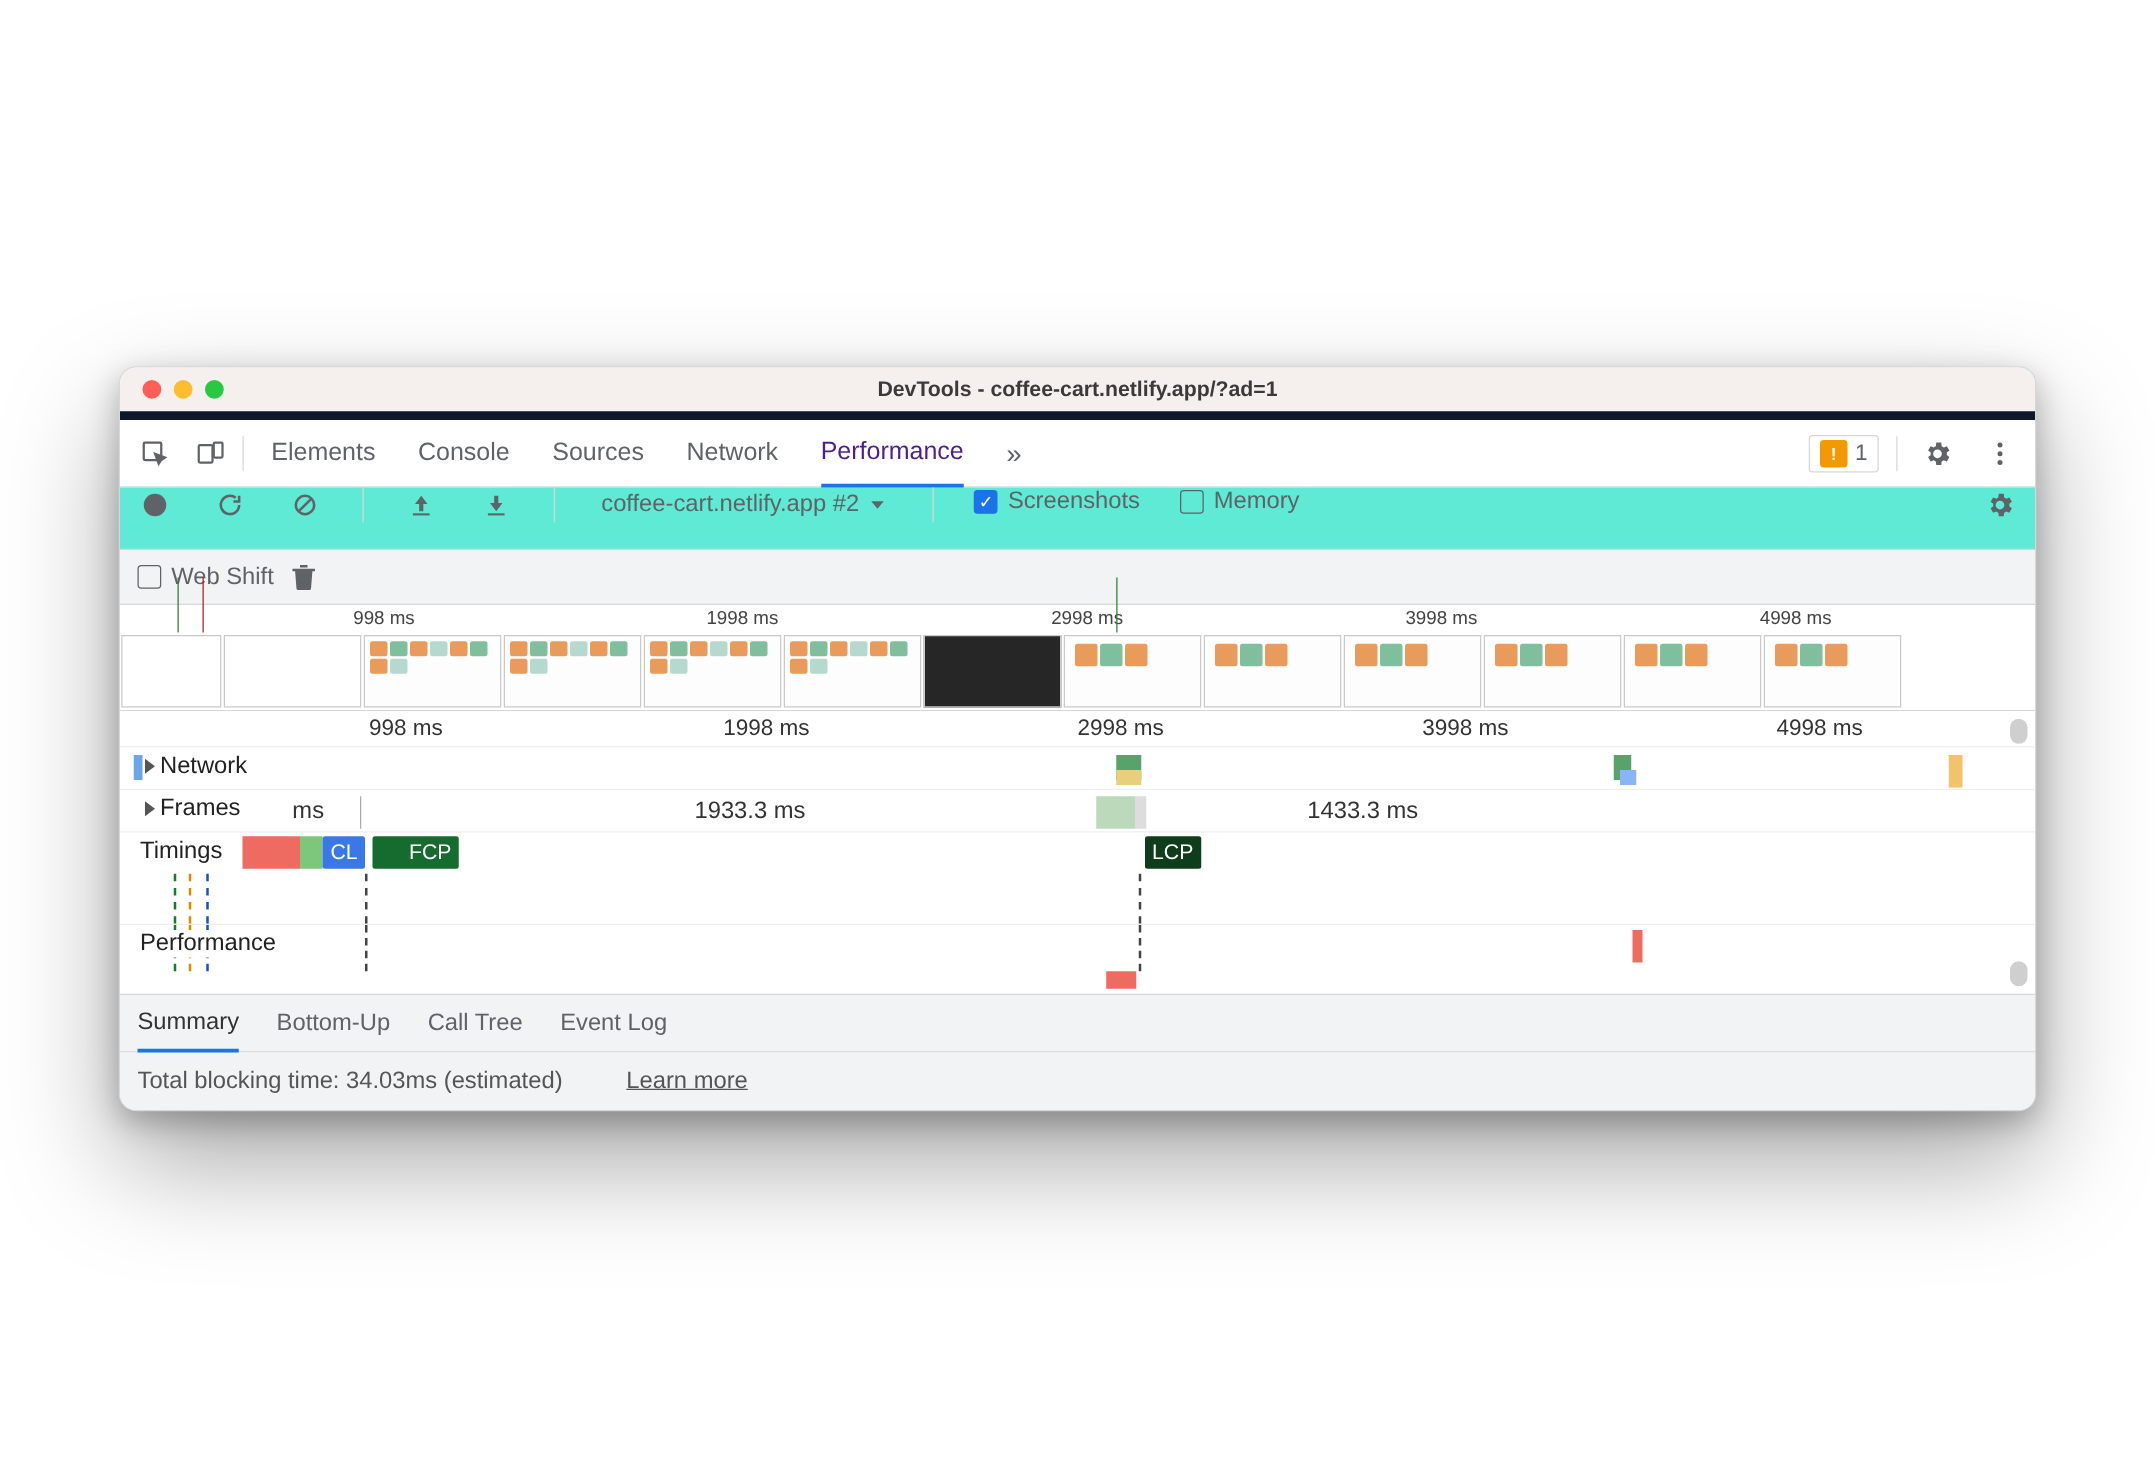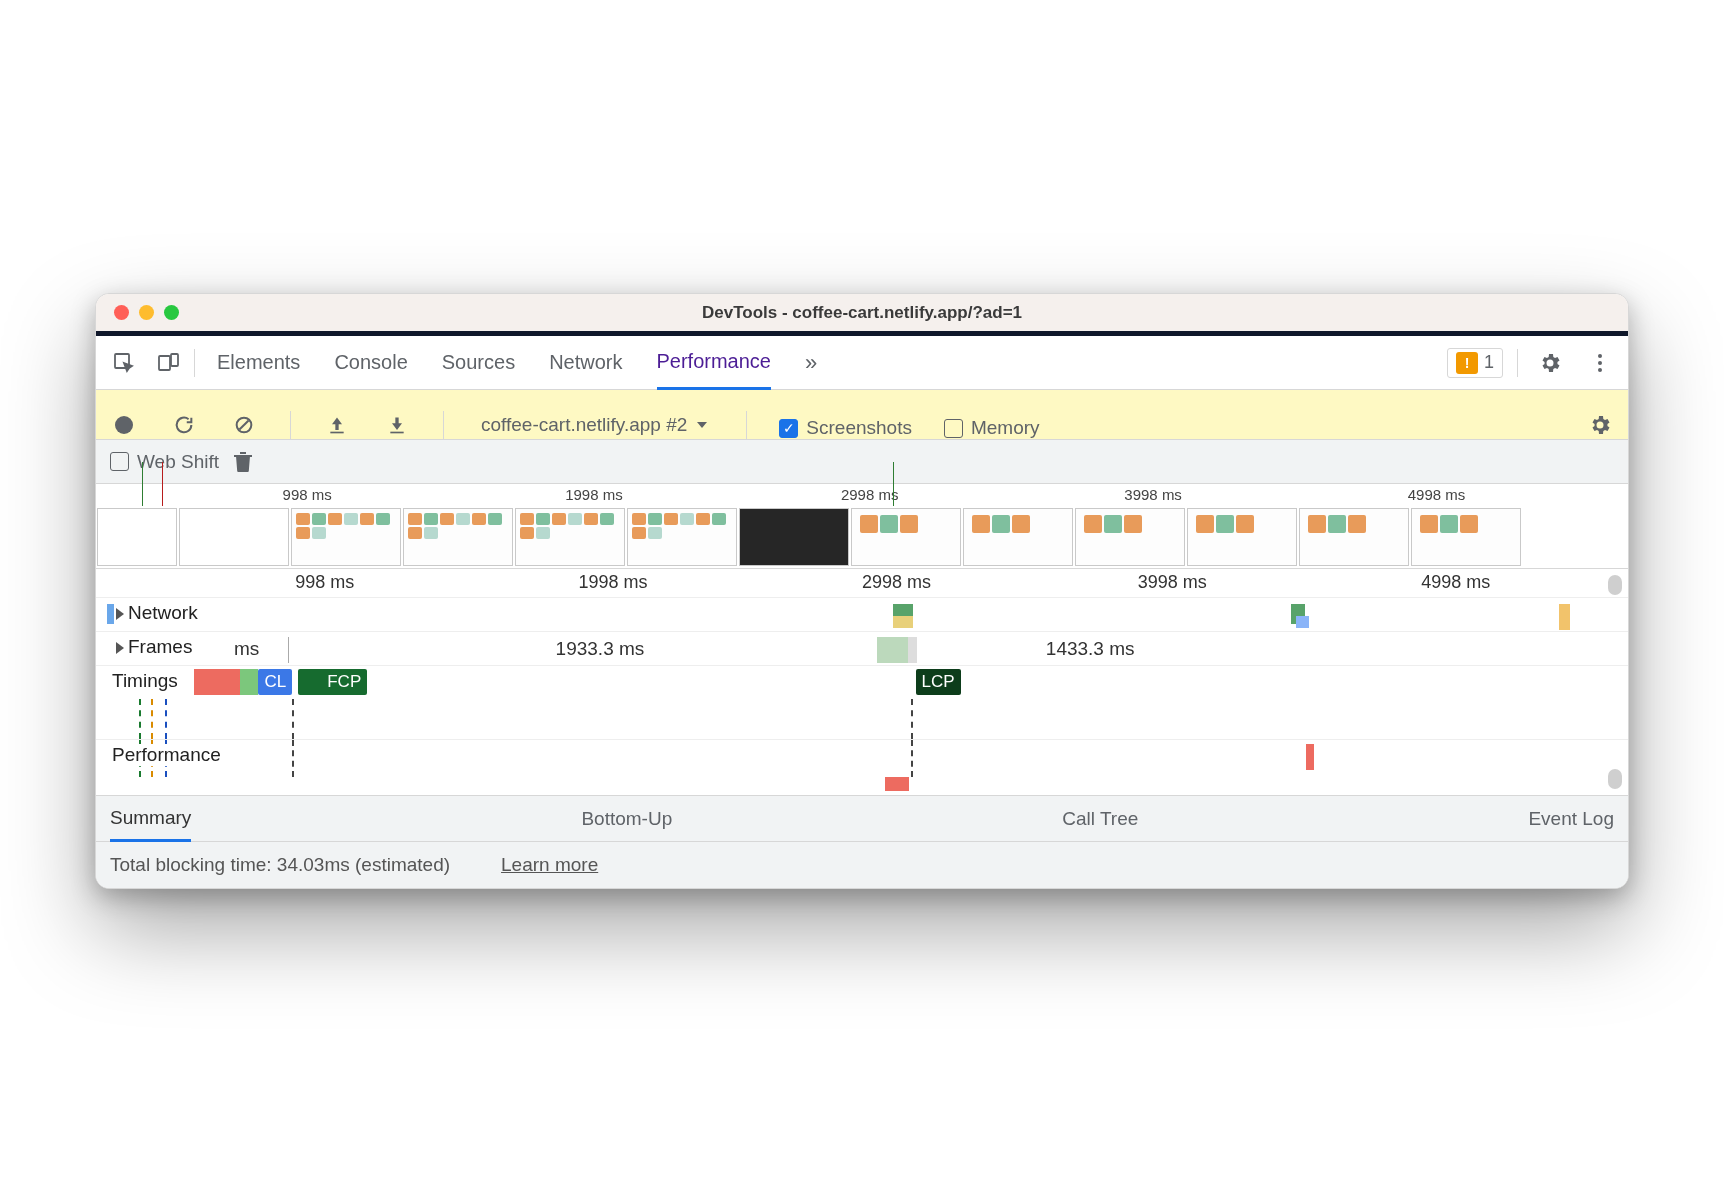--- a/index.html
+++ b/index.html
@@ -11,21 +11,21 @@
     overflow: hidden;
     box-shadow: 0 40px 90px rgba(0,0,0,.35), 0 8px 24px rgba(0,0,0,.25);
     border:1px solid #d7d7d7;
     margin: 60px auto;
   }
   .titlebar {
     height: 42px;
     background: #f5f0ed;
     display:flex; align-items:center;
     padding: 0 18px;
-    border-bottom:5px solid #0f172a;
+    border-bottom:7px solid #0f172a;
     position:relative;
   }
   .traffic { display:flex; gap:10px; }
   .tl { width:15px; height:15px; border-radius:50%; }
   .tl.red{background:#ff5f57;} .tl.yellow{background:#febc2e;} .tl.green{background:#28c840;}
   .title { position:absolute; left:0; right:0; text-align:center; font-size:17px; font-weight:600; color:#3a3a3a; }
 
   .tabbar {
     display:flex; align-items:center; height:54px;
     border-bottom:1px solid #d7d7d7;
@@ -35,22 +35,22 @@
   .tabbar .ico { width:36px; height:36px; display:flex; align-items:center; justify-content:center; color:#5f6368; }
   .tabs { display:flex; gap: 34px; margin-left: 14px; font-size:20px; color:#5f6368; align-items:center; height:100%; }
   .tab { height:100%; display:flex; align-items:center; cursor:pointer; }
   .tab.active { color:#4c1d95; border-bottom:3px solid #1a73e8; margin-bottom:-1px; }
   .tabbar .rhs { margin-left:auto; display:flex; align-items:center; gap:14px; }
   .issue-badge { background:#f29900; color:#fff; border-radius:3px; width:22px; height:22px; display:flex;align-items:center;justify-content:center; font-size:14px; font-weight:700;}
   .issue-wrap{ display:flex; align-items:center; gap:6px; border:1px solid #d7d7d7; padding:3px 8px; border-radius:3px; color:#5f6368; font-size:18px;}
   .vdiv{ width:1px; height:28px; background:#d7d7d7; }
 
   .toolbar {
-    display:flex; align-items:flex-end; height:50px;
-    background:#fef9c3; border-bottom:1px solid #d7d7d7;
+    display:flex; align-items:flex-start; height:50px;
+    background:#5eead4; border-bottom:1px solid #d7d7d7;
     padding:0 14px; gap:32px; color:#5f6368; font-size:19px;
   }
   .toolbar .ico { width:28px; height:28px; display:flex;align-items:center;justify-content:center; }
   .record-dot{ width:18px;height:18px;border-radius:50%;background:#5f6368; }
   .sel { display:flex; align-items:center; gap:8px; border:1px solid transparent; padding:2px 4px;}
   .chk { width:19px;height:19px;border:1.5px solid #5f6368;border-radius:3px; display:inline-flex;align-items:center;justify-content:center;}
   .chk.on{ background:#1a73e8; border-color:#1a73e8;}
   .chk.on::after{content:"✓"; color:#fff; font-size:14px; line-height:1;}
   .toolbar2{
     display:flex; align-items:center; height:44px;
@@ -101,21 +101,21 @@
   .num-label{ position:absolute; top:6px; font-size:19px; color:#333;}
   .pill{ position:absolute; top:3px; height:26px; color:#fff; font-size:17px; display:flex;align-items:center; padding:0 6px; border-radius:2px;}
   .exp-bar{ position:absolute; top:4px; height:26px; background:#ed6b60; color:#fff; font-size:18px; display:flex;align-items:center; padding-left:8px;}
   .thin-exp{ position:absolute; top:4px; height:26px; width:8px; background:#ed6b60;}
   .netblk{position:absolute; top:6px; height:20px; background:#6aa7ea;}
   .netblk.y{background:#e8d07a;}
   .spacer-row{position:relative; height:40px;}
 
   .detail-tabs{
     display:flex; gap:30px; height:46px; align-items:center; padding:0 14px;
-    border-bottom:1px solid #d7d7d7; background:#f1f3f4; font-size:19px; color:#5f6368;justify-content:space-between;
+    border-bottom:1px solid #d7d7d7; background:#f1f3f4; font-size:19px; color:#5f6368;
   }
   .detail-tabs .dt{ cursor:pointer; height:100%; display:flex; align-items:center;}
   .detail-tabs .dt.active{ color:#333; border-bottom:3px solid #1a73e8; margin-bottom:-1px;}
   .status{
     height:46px; display:flex; align-items:center; padding:0 14px; gap:14px;
     font-size:19px; color:#555; background:#f1f3f4;
   }
   .status a{ color:#555; text-decoration:underline;margin-left:37px;}
   .scroll-dot{ position:absolute; right:6px; width:14px; height:20px; background:#cfcfcf; border-radius:7px;}
 

